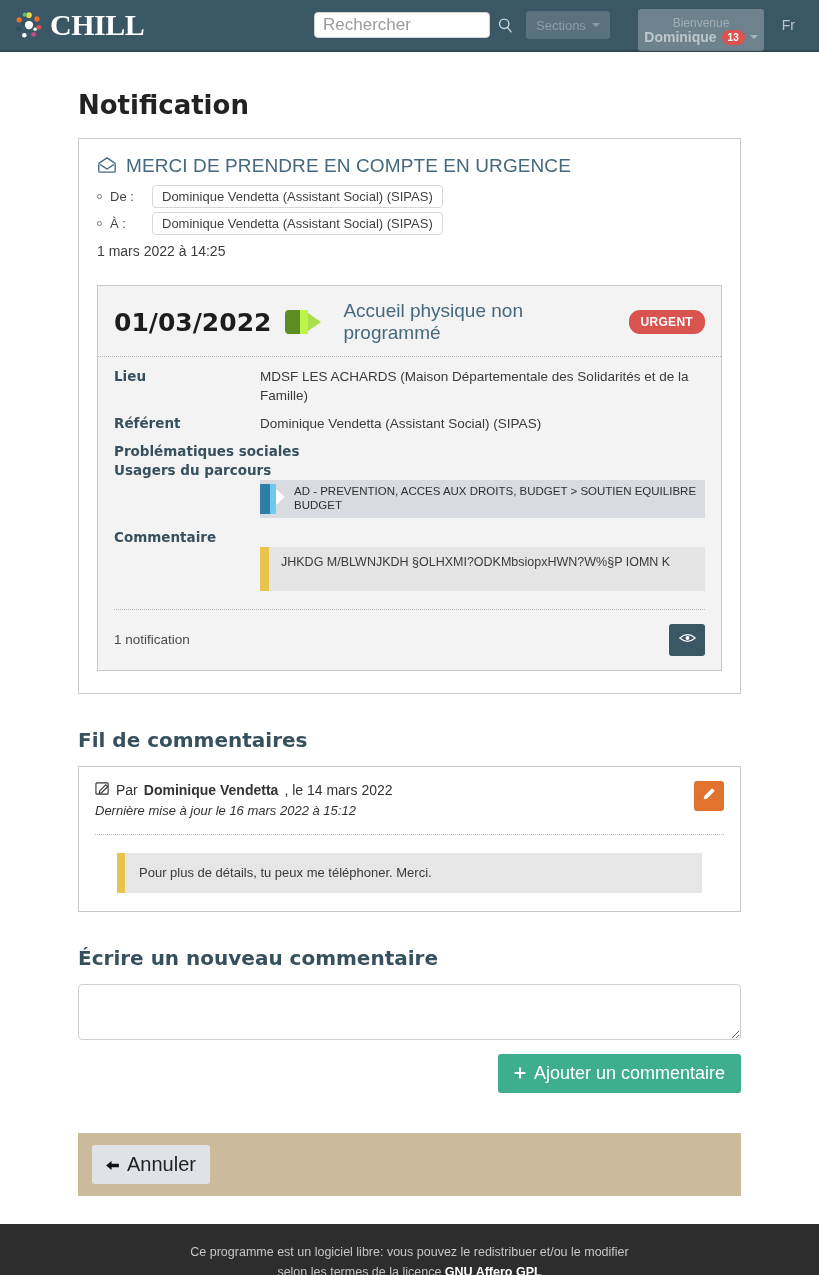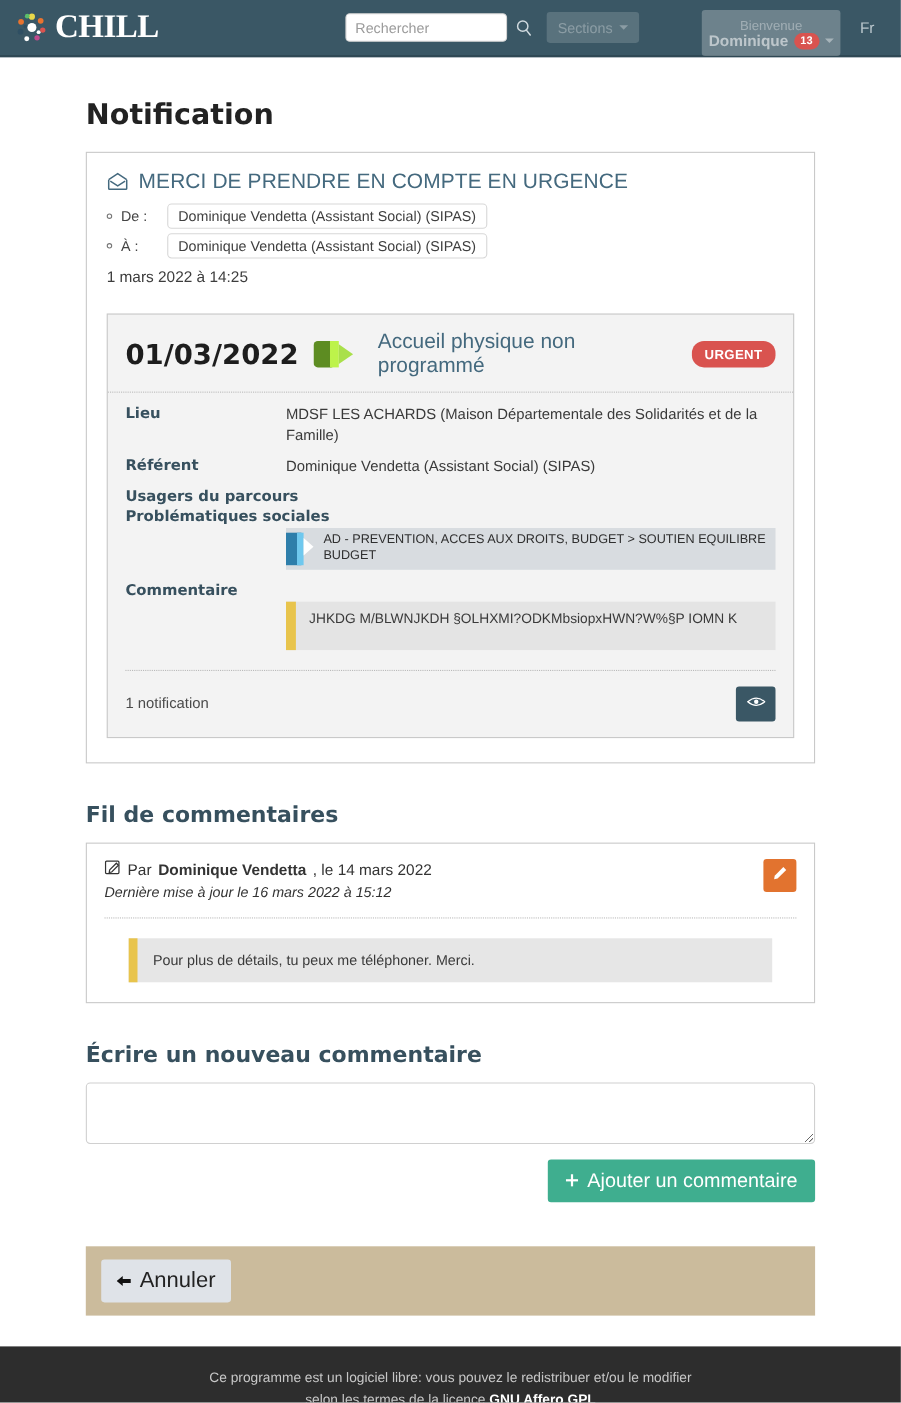--- a/index.html
+++ b/index.html
@@ -43,27 +43,27 @@
   }
 
   .nav-center {
     position: absolute;
     left: 300px;
     display: flex;
     align-items: center;
     gap: 0px;
   }
   .search-box {
-    width: 147px;
+    width: 176px;
     height: 26px;
     background: #ffffff;
     border: 1px solid #d4d4d4;
     border-radius: 4px;
     padding: 0 8px;
-    font-size: 13px;
+    font-size: 17px;
     color: #777;
     font-family: "Liberation Sans", sans-serif;
     outline: none;
   }
   .search-box::placeholder { color: #9b9b9b; }
   .search-icon-btn {
     width: 30px; height: 26px;
     display: flex; align-items: center; justify-content: center;
     cursor: pointer;
   }
@@ -537,25 +537,25 @@
           <div class="row-label">Lieu</div>
           <div class="row-value">MDSF LES ACHARDS (Maison Départementale des Solidarités et de la Famille)</div>
         </div>
 
         <div class="row">
           <div class="row-label">Référent</div>
           <div class="row-value">Dominique Vendetta (Assistant Social) (SIPAS)</div>
         </div>
 
         <div class="row row-stacked">
+          <div class="row-label">Problématiques sociales</div>
+        </div>
+
+        <div class="row row-stacked">
           <div class="row-label">Usagers du parcours</div>
-        </div>
-
-        <div class="row row-stacked">
-          <div class="row-label">Problématiques sociales</div>
         </div>
 
         <div class="chip-block">
           <span class="chip-icon">
             <svg width="30" height="30" viewBox="0 0 30 30">
               <rect x="0" y="0" width="14" height="30" fill="#2e7eaa"></rect>
               <rect x="10" y="0" width="6" height="30" fill="#6fc8ee"></rect>
               <polygon points="16,5 25,13 16,21" fill="#ffffff"></polygon>
             </svg>
           </span>

